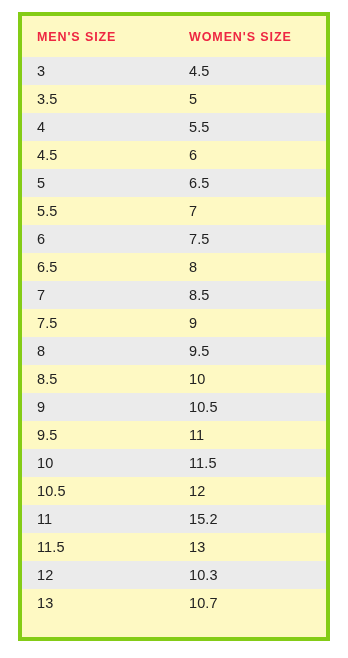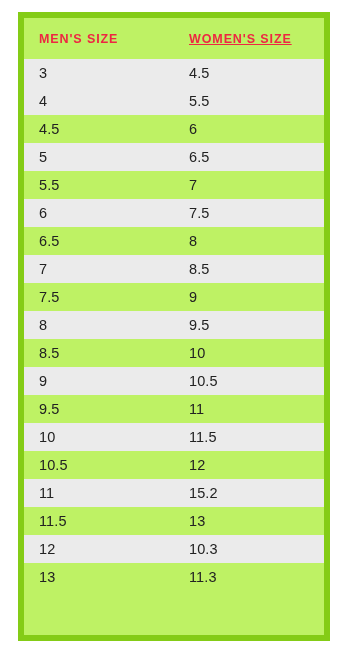--- a/index.html
+++ b/index.html
@@ -14,22 +14,22 @@
     -webkit-font-smoothing: antialiased;
   }
 
   #size-chart-card {
     position: absolute;
     left: 18px;
     top: 12px;
     width: 312px;
     height: 629px;
     box-sizing: border-box;
-    border: 6px solid #84cc16;
-    background: #bef264;
+    border: 4px solid #84cc16;
+    background: #fef9c3;
     overflow: hidden;
   }
 
   .table {
     width: 100%;
     border-collapse: collapse;
     table-layout: fixed;
   }
 
   .table th {
@@ -39,21 +39,21 @@
     letter-spacing: 0.9px;
     text-transform: uppercase;
     text-align: left;
     padding: 0 0 0 15px;
     height: 41px;
     vertical-align: middle;
     white-space: nowrap;
   }
 
   .table th.col-men   { width: 50%; }
-  .table th.col-women { width: 50%; text-decoration: underline; }
+  .table th.col-women { width: 50%; }
 
   .table td {
     font-size: 14.5px;
     color: #222222;
     height: 28px;
     padding: 0 0 0 15px;
     vertical-align: middle;
     letter-spacing: 0.1px;
     white-space: nowrap;
   }
@@ -75,20 +75,24 @@
     <thead>
       <tr>
         <th class="col-men">MEN'S SIZE</th>
         <th class="col-women">WOMEN'S SIZE</th>
       </tr>
     </thead>
     <tbody id="table-body">
         <tr class="shaded">
           <td>3</td>
           <td>4.5</td>
+        </tr>
+        <tr class="">
+          <td>3.5</td>
+          <td>5</td>
         </tr>
         <tr class="shaded">
           <td>4</td>
           <td>5.5</td>
         </tr>
         <tr class="">
           <td>4.5</td>
           <td>6</td>
         </tr>
         <tr class="shaded">
@@ -146,17 +150,17 @@
         <tr class="">
           <td>11.5</td>
           <td>13</td>
         </tr>
         <tr class="shaded">
           <td>12</td>
           <td>10.3</td>
         </tr>
         <tr class="">
           <td>13</td>
-          <td>11.3</td>
+          <td>10.7</td>
         </tr>
       </tbody>
   </table>
 </div>
 
 </body></html>

